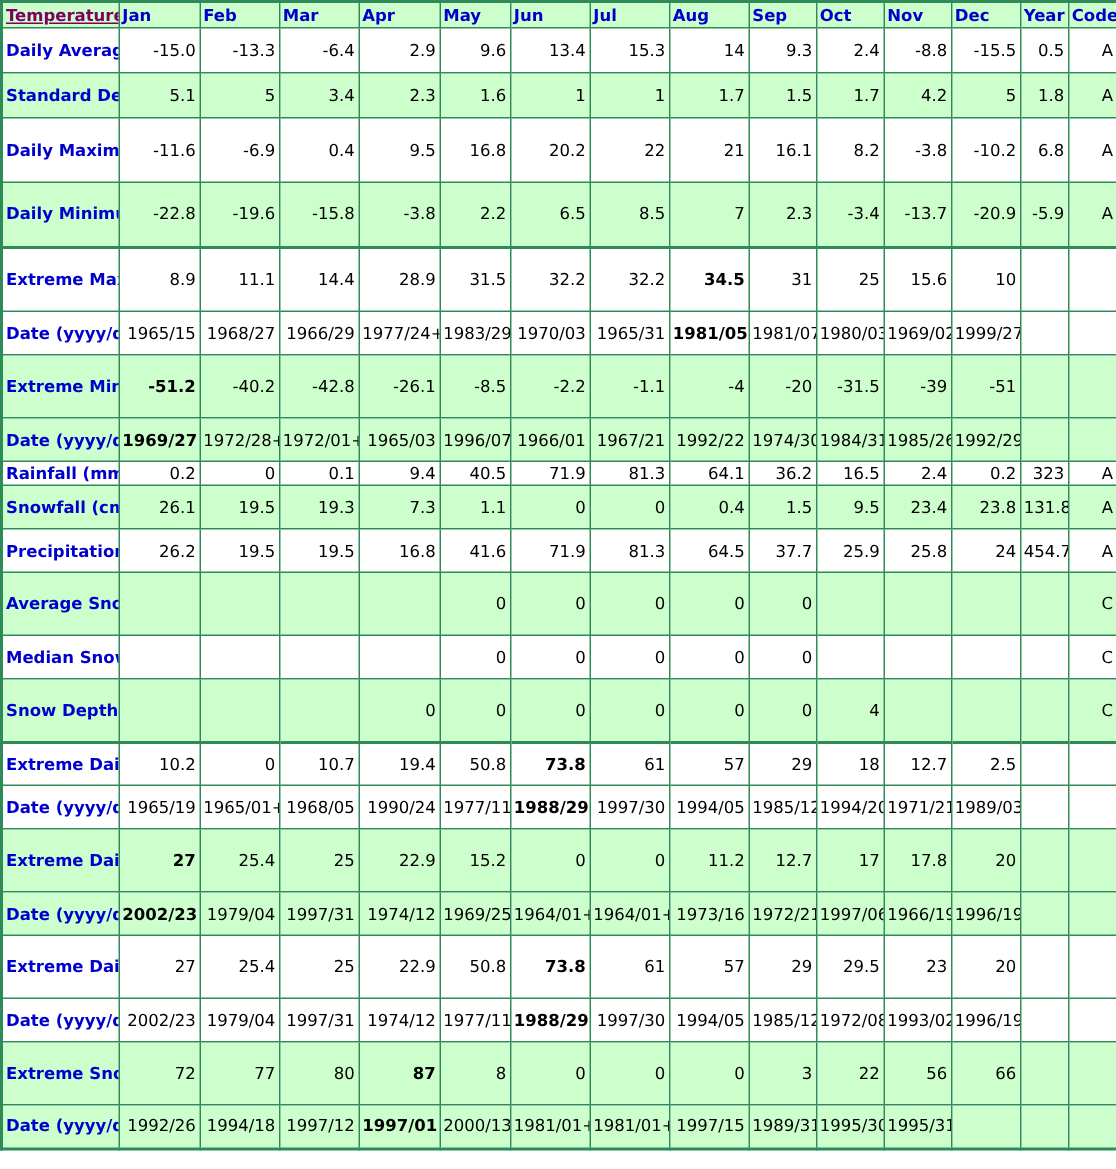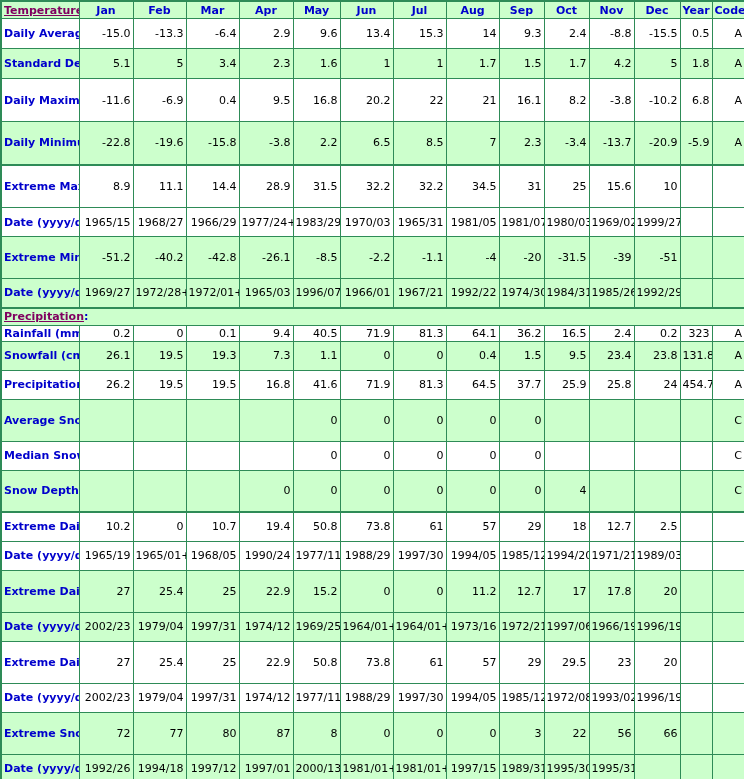--- a/index.html
+++ b/index.html
@@ -16,21 +16,21 @@
       border: 1px solid #2e8b57;
       padding: 0 2px;
       line-height: 13px;
       overflow: hidden;
       white-space: nowrap;
     }
     th.colhead {
       background: #ccffcc;
       color: #0000cc;
       font-weight: bold;
-      text-align: center;
+      text-align: left;
       height: 16px;
     }
     th.section {
       background: #ccffcc;
       text-align: left;
       font-weight: bold;
       height: 16px;
     }
     .section-link { color: #800060; text-decoration: underline; }
     .section-colon { color: #0000cc; }
@@ -44,21 +44,21 @@
     }
     td.val {
       text-align: right;
       color: #000000;
       vertical-align: middle;
       font-size: 11px;
     }
     td.code { text-align: right; }
     tr.white th, tr.white td { background: #ffffff; }
     tr.green th, tr.green td { background: #ccffcc; }
-    td.bold { font-weight: normal; }
+    td.bold { font-weight: bold; }
     tr.sep-top th, tr.sep-top td { border-top: 2px solid #2e8b57; }
   </style>
 </head>
 <body>
 
 <table class="climate">
   <colgroup>
     <col style="width:78px">
     <col style="width:54px">
       <col style="width:53px">
@@ -226,23 +226,20 @@
         <td class="val">1966/01</td>
         <td class="val">1967/21</td>
         <td class="val">1992/22</td>
         <td class="val">1974/30</td>
         <td class="val">1984/31</td>
         <td class="val">1985/26</td>
         <td class="val">1992/29</td>
         <td class="val"></td>
         <td class="val code"></td>
       </tr>
-      <tr class="green sep-top">
-        <th class="section" colspan="15"><a class="section-link">Precipitation</a><span class="section-colon">:</span></th>
-      </tr>
       <tr class="white" style="height: 16px;">
         <th class="rowlabel">Rainfall (mm)</th>
         <td class="val">0.2</td>
         <td class="val">0</td>
         <td class="val">0.1</td>
         <td class="val">9.4</td>
         <td class="val">40.5</td>
         <td class="val">71.9</td>
         <td class="val">81.3</td>
         <td class="val">64.1</td>

